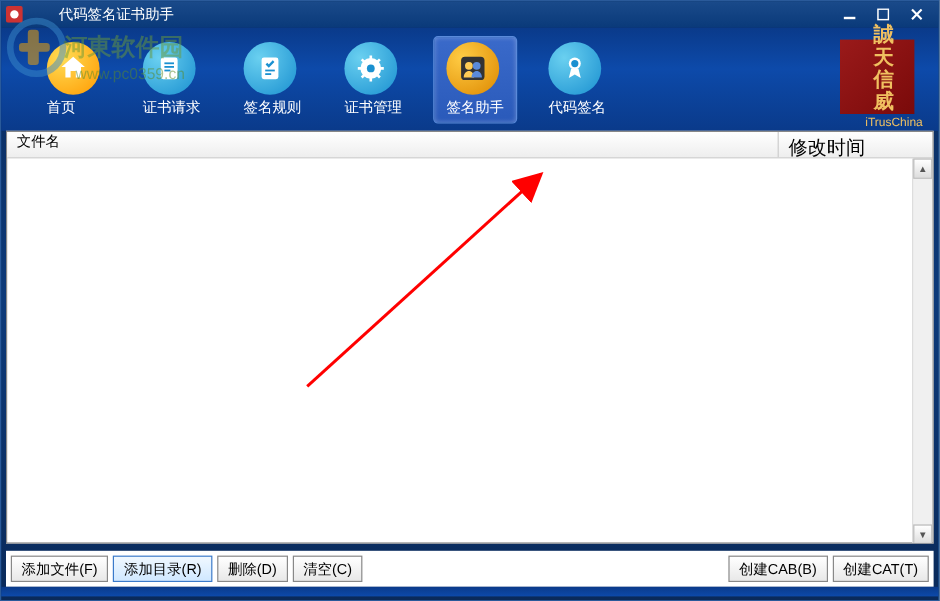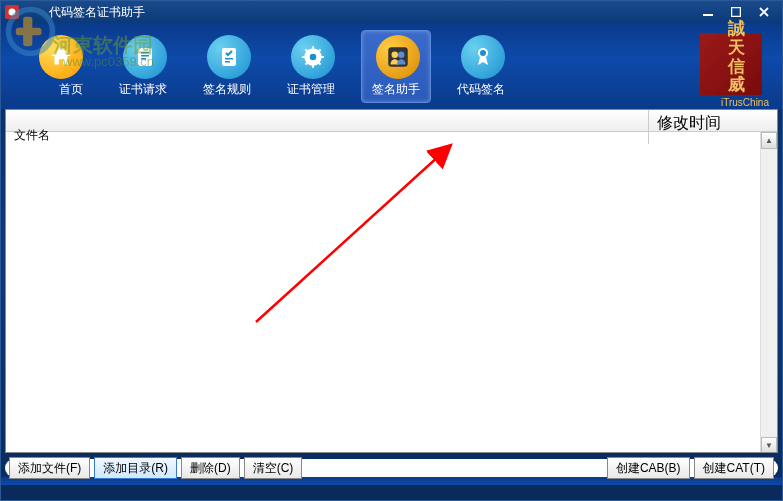--- a/index.html
+++ b/index.html
@@ -8,57 +8,57 @@
     .window { width: 783px; height: 501px; background: linear-gradient(to bottom, #0a2a5a 0%, #0d3a7a 50%, #0a2a5a 100%); border: 1px solid #2a5a9a; position: relative; }
     
     .titlebar { height: 22px; background: linear-gradient(to bottom, #1a4a8a, #0a3a7a); display: flex; align-items: center; padding: 0 4px; color: #fff; position: relative; gap: 24px; }
     .titlebar .app-icon { width: 14px; height: 14px; margin-right: 6px; }
     .titlebar .app-icon svg { width: 100%; height: 100%; }
     .titlebar .title { flex: 1; font-size: 12px; }
     .titlebar .controls { display: flex; gap: 0; }
     .titlebar .ctrl { width: 28px; height: 18px; display: flex; align-items: center; justify-content: center; cursor: pointer; color: #fff; }
     
     .watermark { position: absolute; top: 18px; left: 2px; z-index: 100; pointer-events: none; opacity: 0.5; }
-    .watermark-logo { display: flex; align-items: flex-end; height: 40px; }
+    .watermark-logo { display: flex; align-items: center; height: 40px; }
     .watermark-logo svg { width: 55px; height: 55px; }
     .watermark-text { color: #6a9a3a; font-size: 20px; font-weight: bold; margin-left: -5px; }
     .watermark-url { color: #5a8a2a; font-size: 13px; margin-left: 60px; margin-top: -5px; }
     
     .toolbar { height: 86px; background: linear-gradient(to bottom, #0a3a8a 0%, #0d4aaa 40%, #0a3a8a 100%); display: flex; align-items: center; padding: 0 20px; position: relative; }
     .toolbar::before { content: ''; position: absolute; inset: 0; background-image: radial-gradient(white 0.5px, transparent 0.5px); background-size: 40px 40px; opacity: 0.3; pointer-events: none; }
     
-    .tool-item { display: flex; flex-direction: column; align-items: flex-end; justify-content: center; padding: 4px 10px; margin: 0 8px; cursor: pointer; border-radius: 4px; position: relative; z-index: 1; }
+    .tool-item { display: flex; flex-direction: column; align-items: flex-start; justify-content: center; padding: 4px 10px; margin: 0 8px; cursor: pointer; border-radius: 4px; position: relative; z-index: 1; }
     .tool-item.active { background: linear-gradient(to bottom, #3a6aca, #2a5aba); border: 1px solid #5a8ada; box-shadow: inset 0 0 4px rgba(255,255,255,0.3); }
     .tool-icon { width: 44px; height: 44px; border-radius: 50%; display: flex; align-items: center; justify-content: center; margin-bottom: 2px; }
     .tool-label { color: #fff; font-size: 12px; }
     
     .i-home { background: radial-gradient(circle at 30% 30%, #ffdd55, #ff9900); }
     .i-cert-req { background: radial-gradient(circle at 30% 30%, #6ad0f0, #1a90d0); }
     .i-cert-mgr { background: radial-gradient(circle at 30% 30%, #6ad0f0, #1a90d0); }
     .i-sign-rule { background: radial-gradient(circle at 30% 30%, #6ad0f0, #1a90d0); }
     .i-code-sign { background: radial-gradient(circle at 30% 30%, #6ad0f0, #1a90d0); }
     .i-sign-helper { background: radial-gradient(circle at 30% 30%, #ffcc44, #dd8800); }
     
     .brand-logo { position: absolute; right: 20px; top: 10px; width: 62px; height: 62px; background: linear-gradient(135deg, #9a1a1a, #7a0a0a); display: flex; flex-direction: column; align-items: center; justify-content: center; color: #f0c060; z-index: 2; padding-left: 28px; }
     .brand-logo .big { font-size: 17px; font-weight: bold; letter-spacing: 2px; line-height: 1.1; }
     .brand-logo .small { font-size: 10px; color: #f0c060; margin-top: 2px; }
     
     .content { background: #fff; margin: 0 4px; height: 344px; border: 1px solid #888; position: relative; overflow: hidden; }
     .list-header { height: 22px; background: linear-gradient(to bottom, #fff, #eee); border-bottom: 1px solid #ccc; display: flex; }
-    .col-name { flex: 1; padding: 17px 8px; border-right: 1px solid #ccc; font-size: 12px; }
+    .col-name { flex: 1; padding: 0 8px; border-right: 1px solid #ccc; font-size: 12px; }
     .col-time { width: 128px; padding: 3px 8px; font-size: 16px; }
     .list-body { height: 320px; position: relative; }
     
     .arrow { position: absolute; top: 5px; left: 245px; width: 210px; height: 190px; pointer-events: none; }
     
     .vscroll { position: absolute; right: 0; top: 22px; width: 17px; height: 322px; background: #f0f0f0; border-left: 1px solid #ddd; }
     .vscroll .up, .vscroll .down { height: 17px; background: linear-gradient(to bottom, #fff, #ddd); border: 1px solid #bbb; display: flex; align-items: center; justify-content: center; font-size: 8px; color: #555; }
     .vscroll .down { position: absolute; bottom: 0; width: 100%; }
     
-    .bottom-bar { height: 18px; background: #fff; margin: 6px 4px 0; display: flex; align-items: center; padding: 0 4px; gap: 4px; border-radius: 11px; }
+    .bottom-bar { height: 30px; background: #fff; margin: 6px 4px 0; display: flex; align-items: center; padding: 0 4px; gap: 4px; }
     .btn { height: 22px; padding: 0 8px; background: linear-gradient(to bottom, #fff, #e8e8e8); border: 1px solid #888; font-size: 12px; cursor: pointer; display: inline-flex; align-items: center; }
     .btn.selected { border: 1px solid #3a7aca; background: linear-gradient(to bottom, #f0f8ff, #d0e8ff); }
     .spacer { flex: 1; }
     
     .footer { height: 8px; background: linear-gradient(to bottom, #0a3a8a, #0d4aaa); }
   </style>
 </head>
 <body>
 
 <div class="window">

